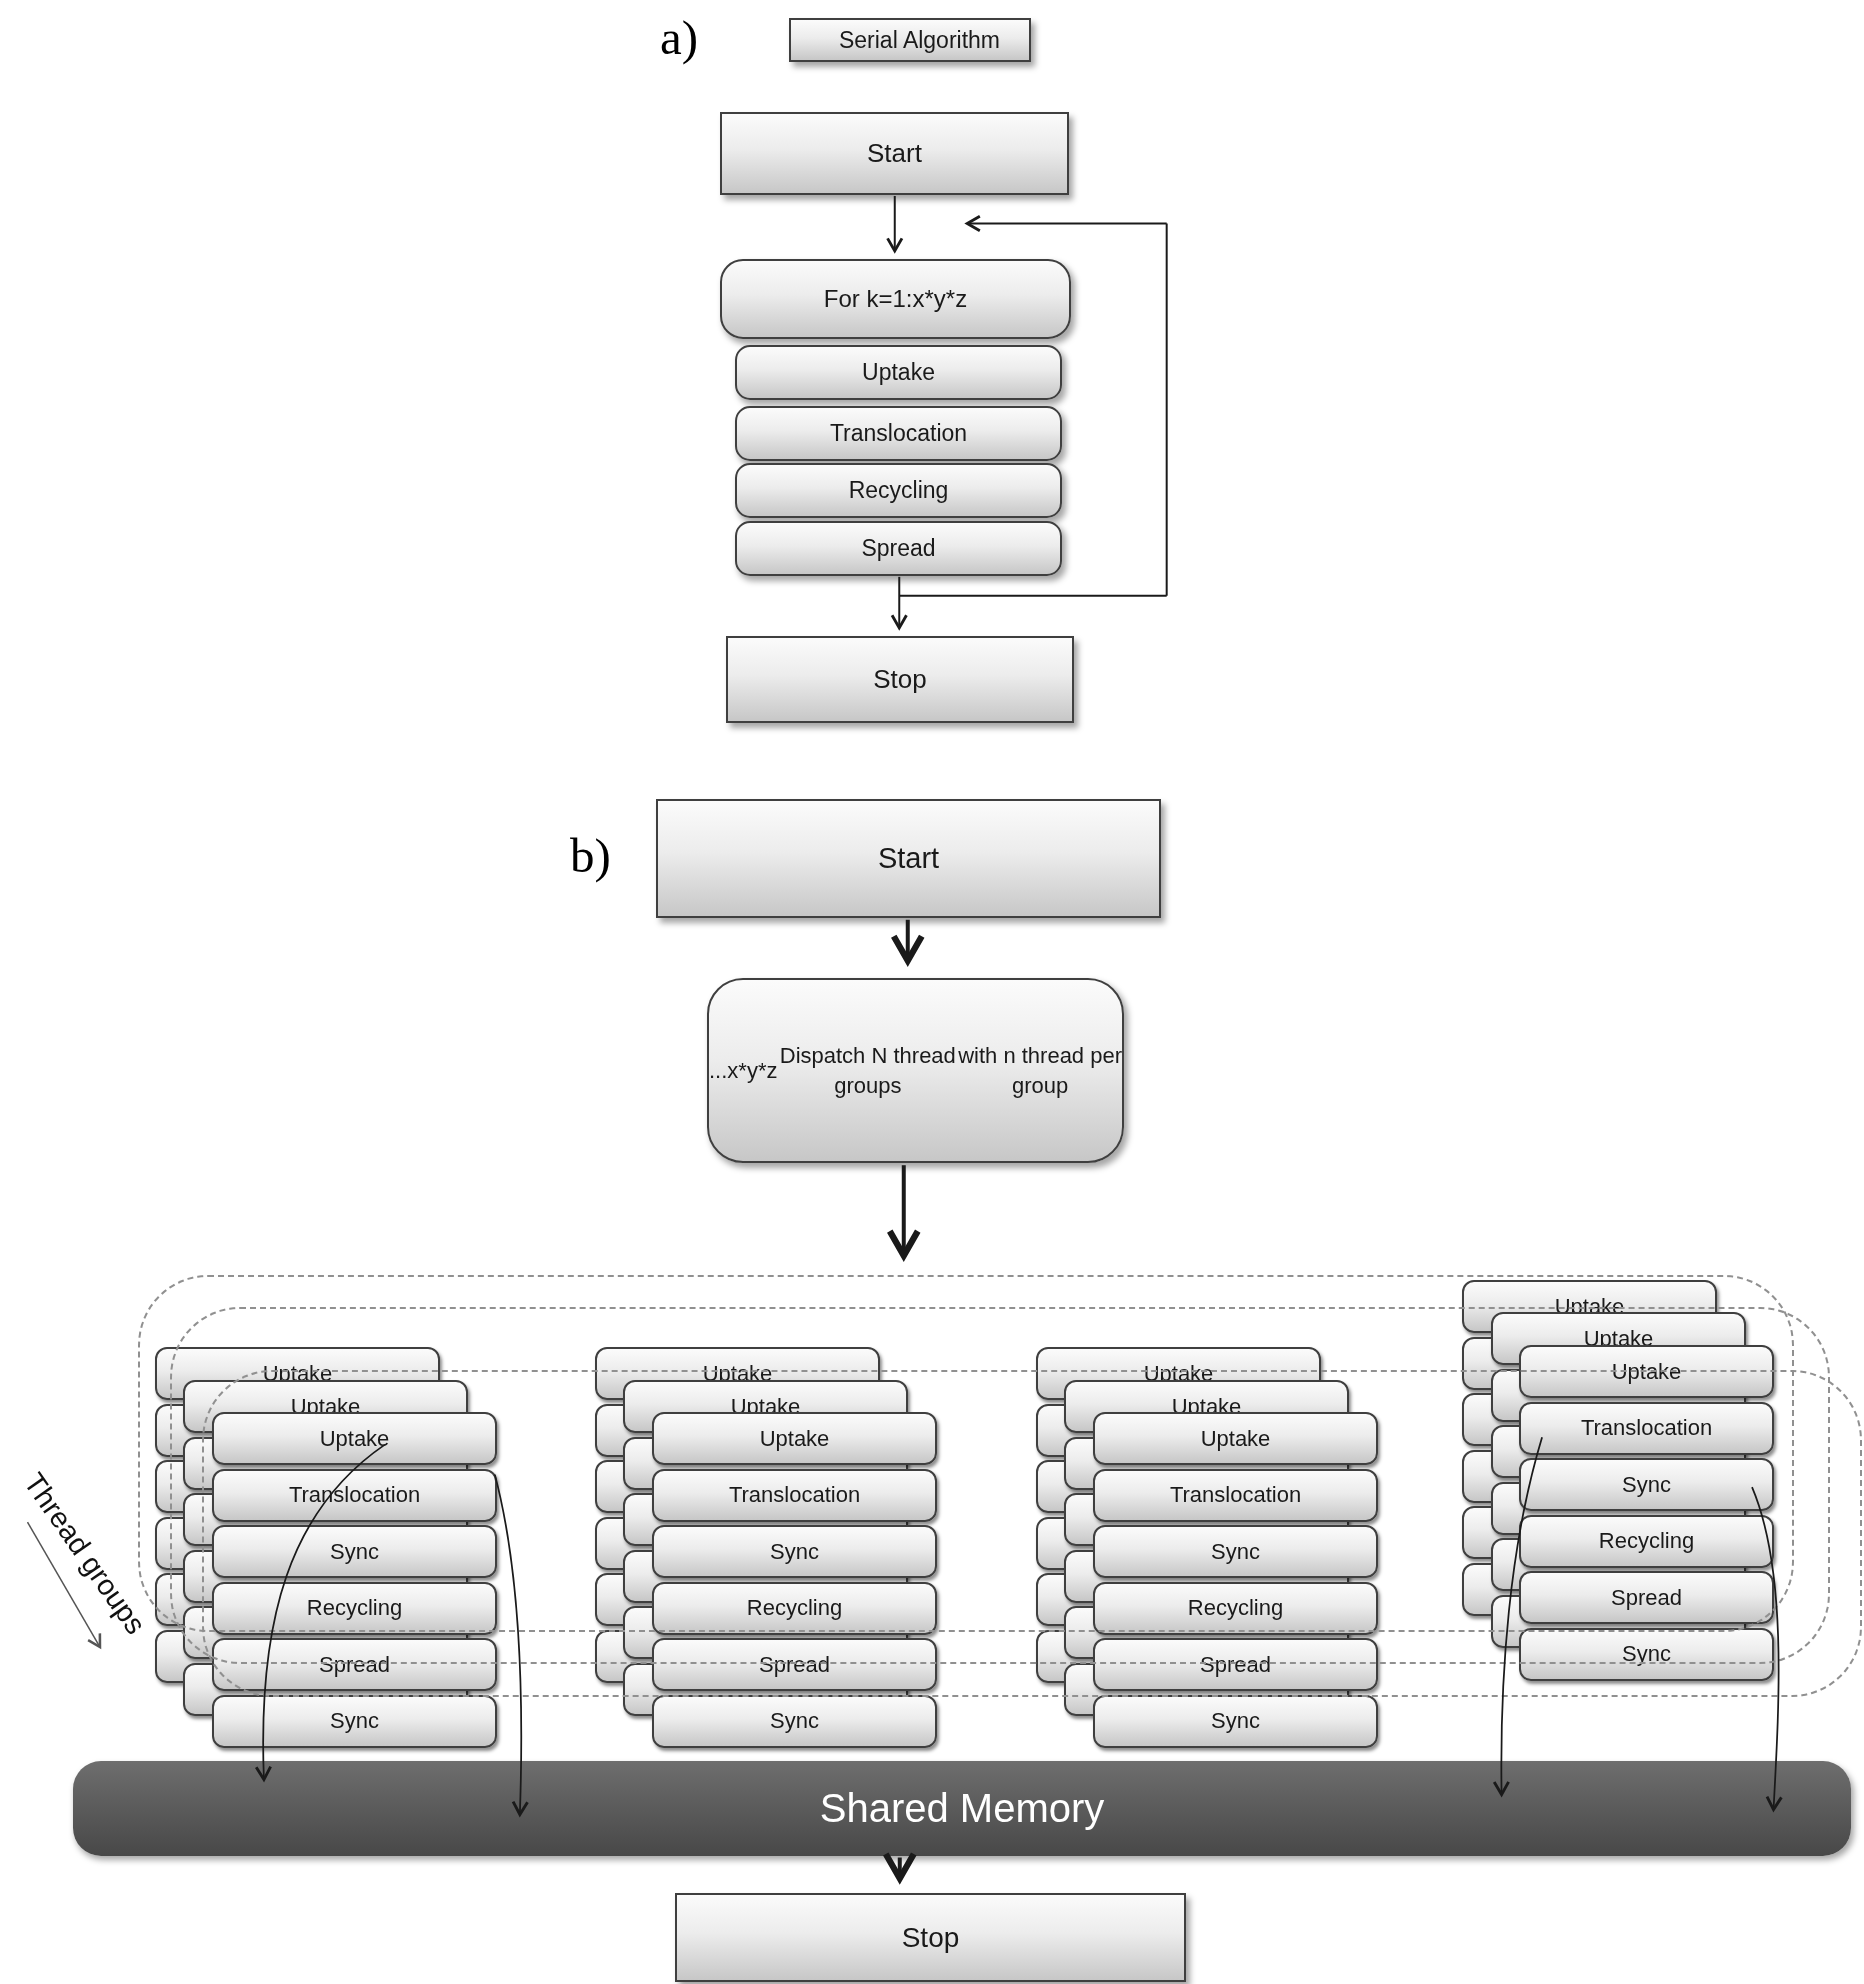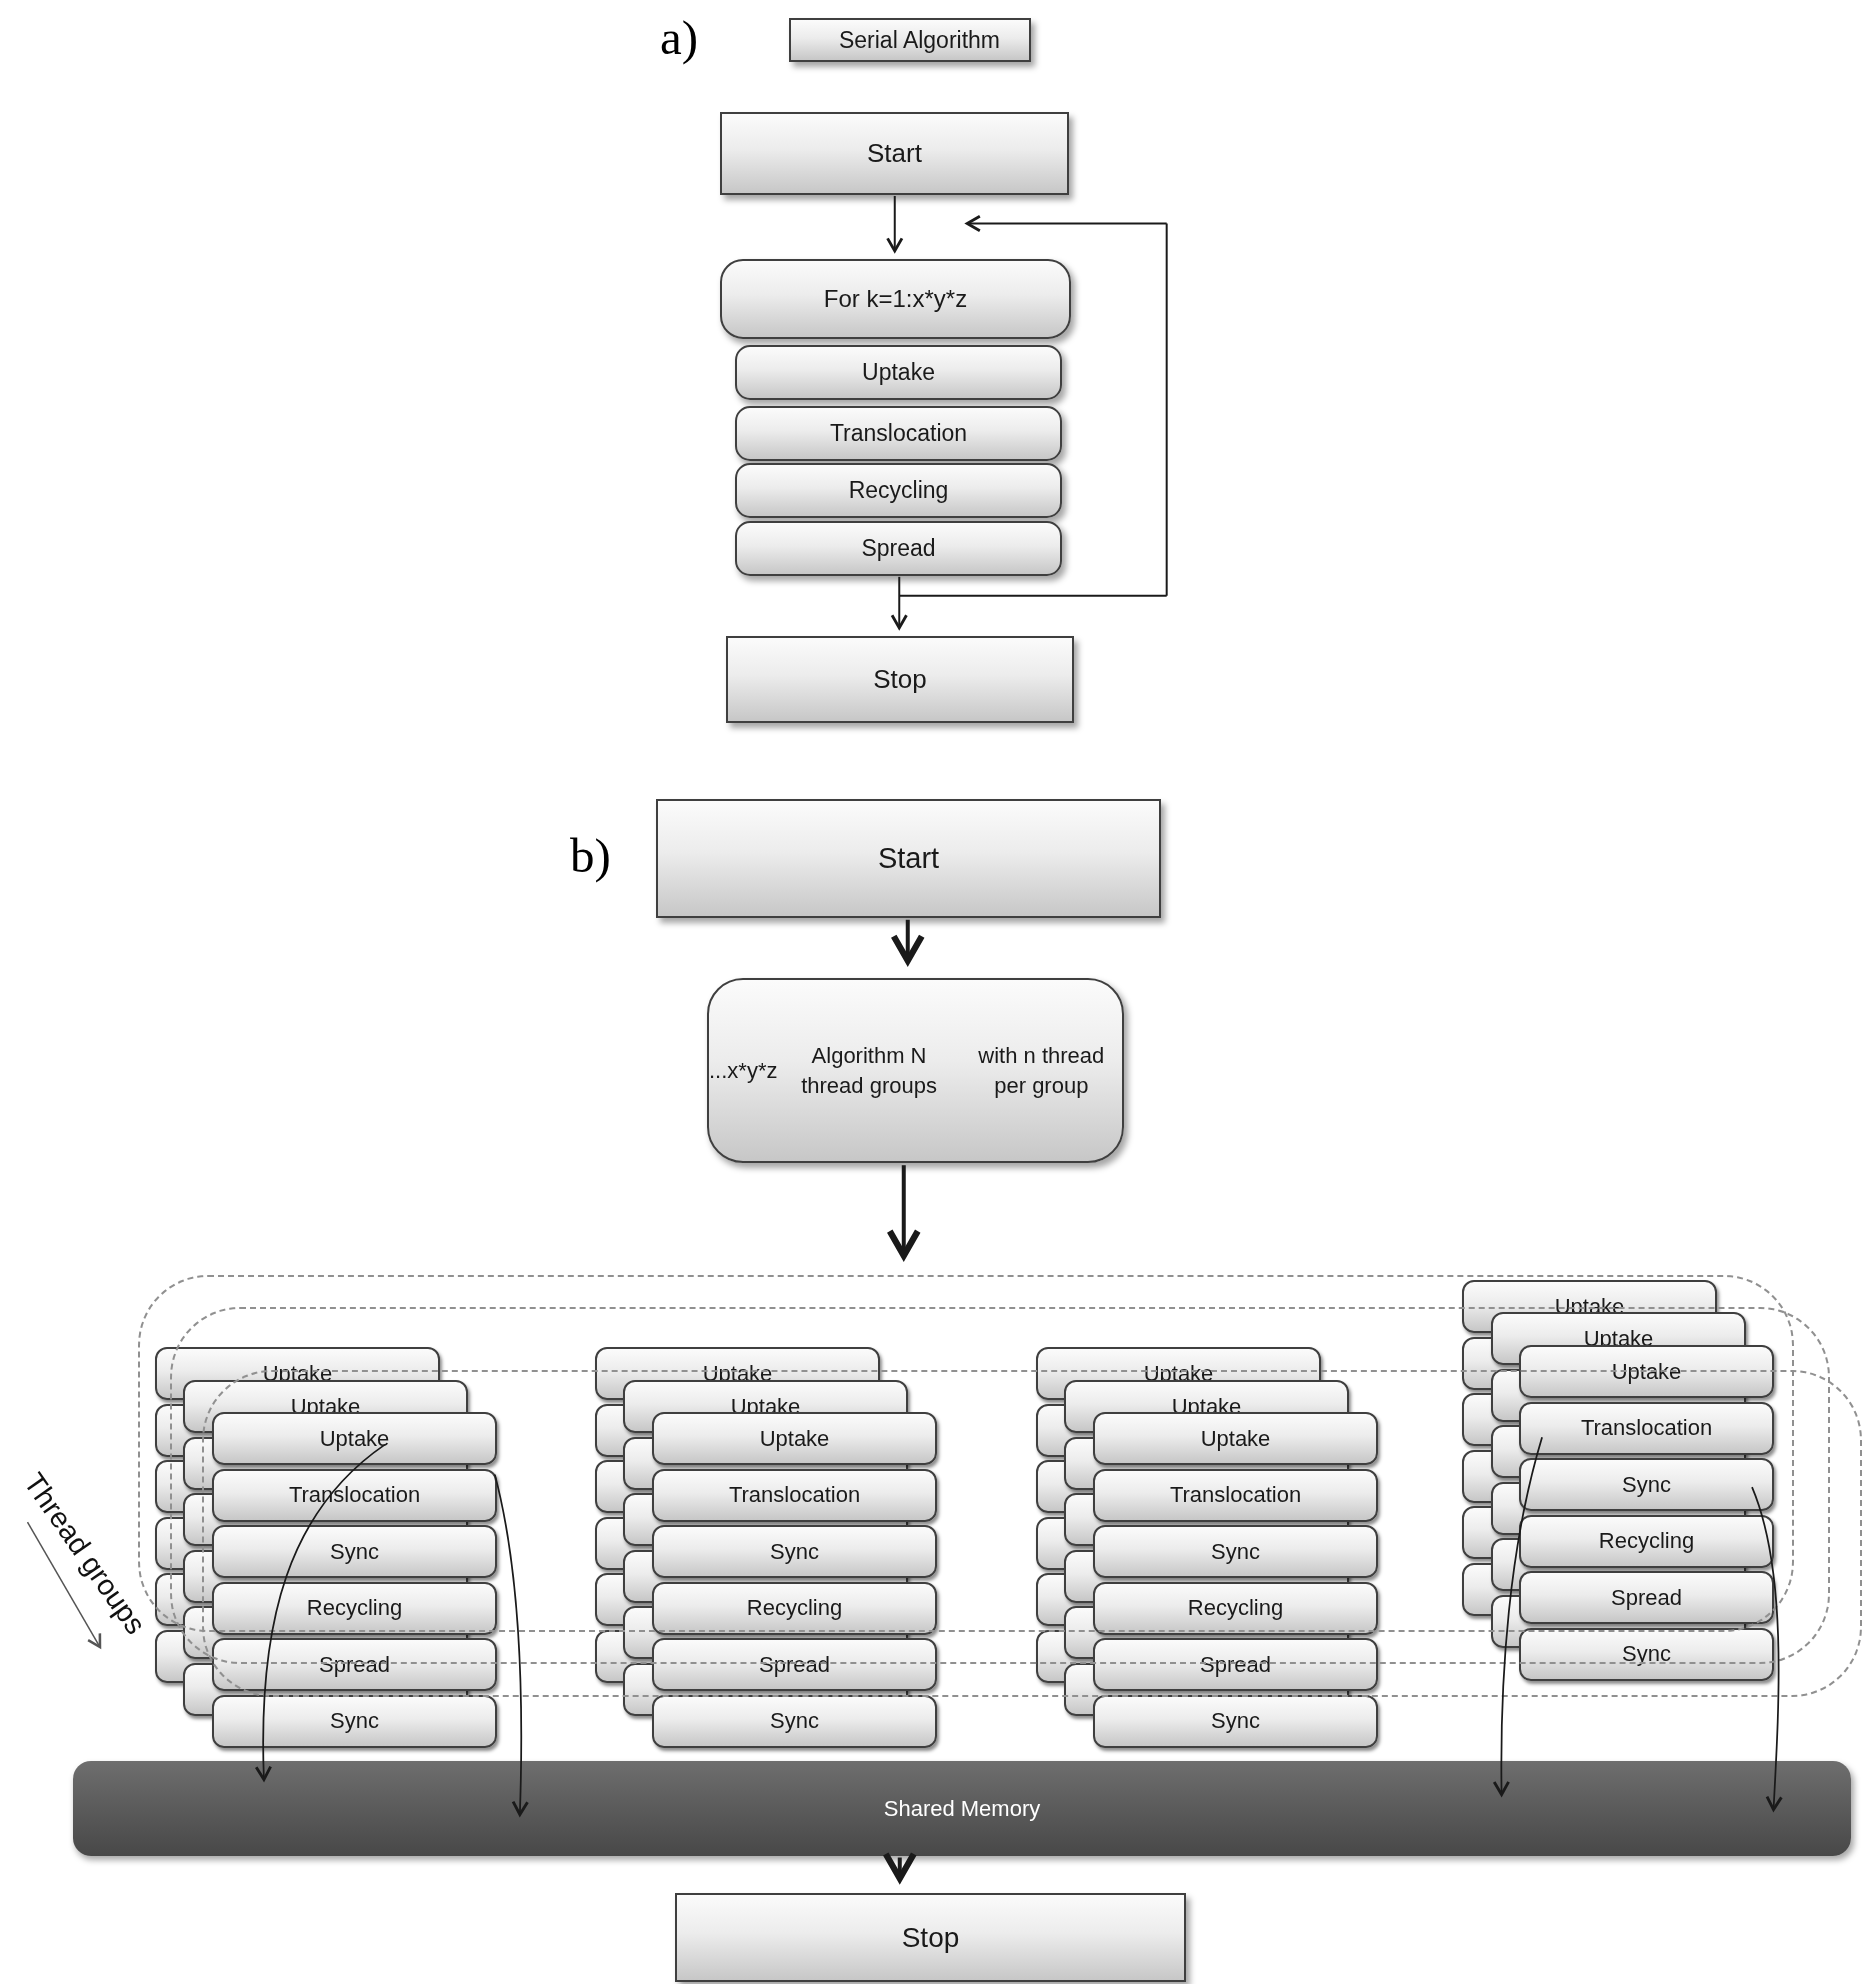--- a/index.html
+++ b/index.html
@@ -47,23 +47,23 @@
     background:linear-gradient(180deg,var(--box-fill-top,#fbfbfb) 0%,#ececec 45%,var(--box-fill-bottom,#c7c7c7) 100%);
     display:flex;align-items:center;justify-content:center;
     font-size:22px;box-shadow:2px 3px 3.5px rgba(0,0,0,0.45);
   }
   #tg-caption{
     position:absolute;left:44px;top:1467px;font-size:29px;color:#111;
     transform:rotate(55deg);transform-origin:left top;white-space:nowrap;z-index:5;
   }
   #shared-bar{
     position:absolute;left:73px;top:1761px;width:1778px;height:95px;box-sizing:border-box;
-    border-radius:18px;background:linear-gradient(180deg,#6e6e6e 0%,var(--shared-memory-fill,#575757) 60%,#484848 100%);
+    border-radius:28px;background:linear-gradient(180deg,#6e6e6e 0%,var(--shared-memory-fill,#575757) 60%,#484848 100%);
     color:var(--shared-memory-text,#ffffff);display:flex;align-items:center;justify-content:center;
-    font-size:22px;z-index:2;box-shadow:2.5px 4px 6px rgba(0,0,0,0.35);
+    font-size:40px;z-index:2;box-shadow:2.5px 4px 6px rgba(0,0,0,0.35);
   }
   #stop-b{left:675px;top:1893px;width:511px;height:89px;font-size:28px;}
   #arrows{position:absolute;left:0;top:0;z-index:7;pointer-events:none;}
   .thin{stroke:var(--arrow,#1a1a1a);stroke-width:4;fill:none;}
   .curve{stroke:var(--arrow,#1a1a1a);stroke-width:3.5;fill:none;}
   .thick{stroke:var(--arrow,#1a1a1a);stroke-width:8;fill:none;}
   .gline{stroke:#555;stroke-width:3;fill:none;}
 </style>
 </head>
 <body>
@@ -77,21 +77,21 @@
   <div class="box rounded step" id="step-a-0">Uptake</div>
   <div class="box rounded step" id="step-a-1">Translocation</div>
   <div class="box rounded step" id="step-a-2">Recycling</div>
   <div class="box rounded step" id="step-a-3">Spread</div>
   <div class="box" id="stop-a">Stop</div>
 
   <div class="plabel" id="label-b">b)</div>
   <div class="box" id="start-b">Start</div>
   <div class="box" id="dispatch-box">
     <div>...x*y*z</div>
-    <div>Algorithm N thread groups</div>
+    <div>Dispatch N thread groups</div>
     <div>with n thread per group</div>
   </div>
 
   <div class="dashedrect" id="dr1"></div>
   <div class="dashedrect" id="dr2"></div>
   <div class="dashedrect" id="dr3"></div>
 
   <div id="groups-layer">
       <div class="card" style="left: 155px; top: 1347px; width: 285px; z-index: 1;">
         <div class="trow">Uptake</div>

